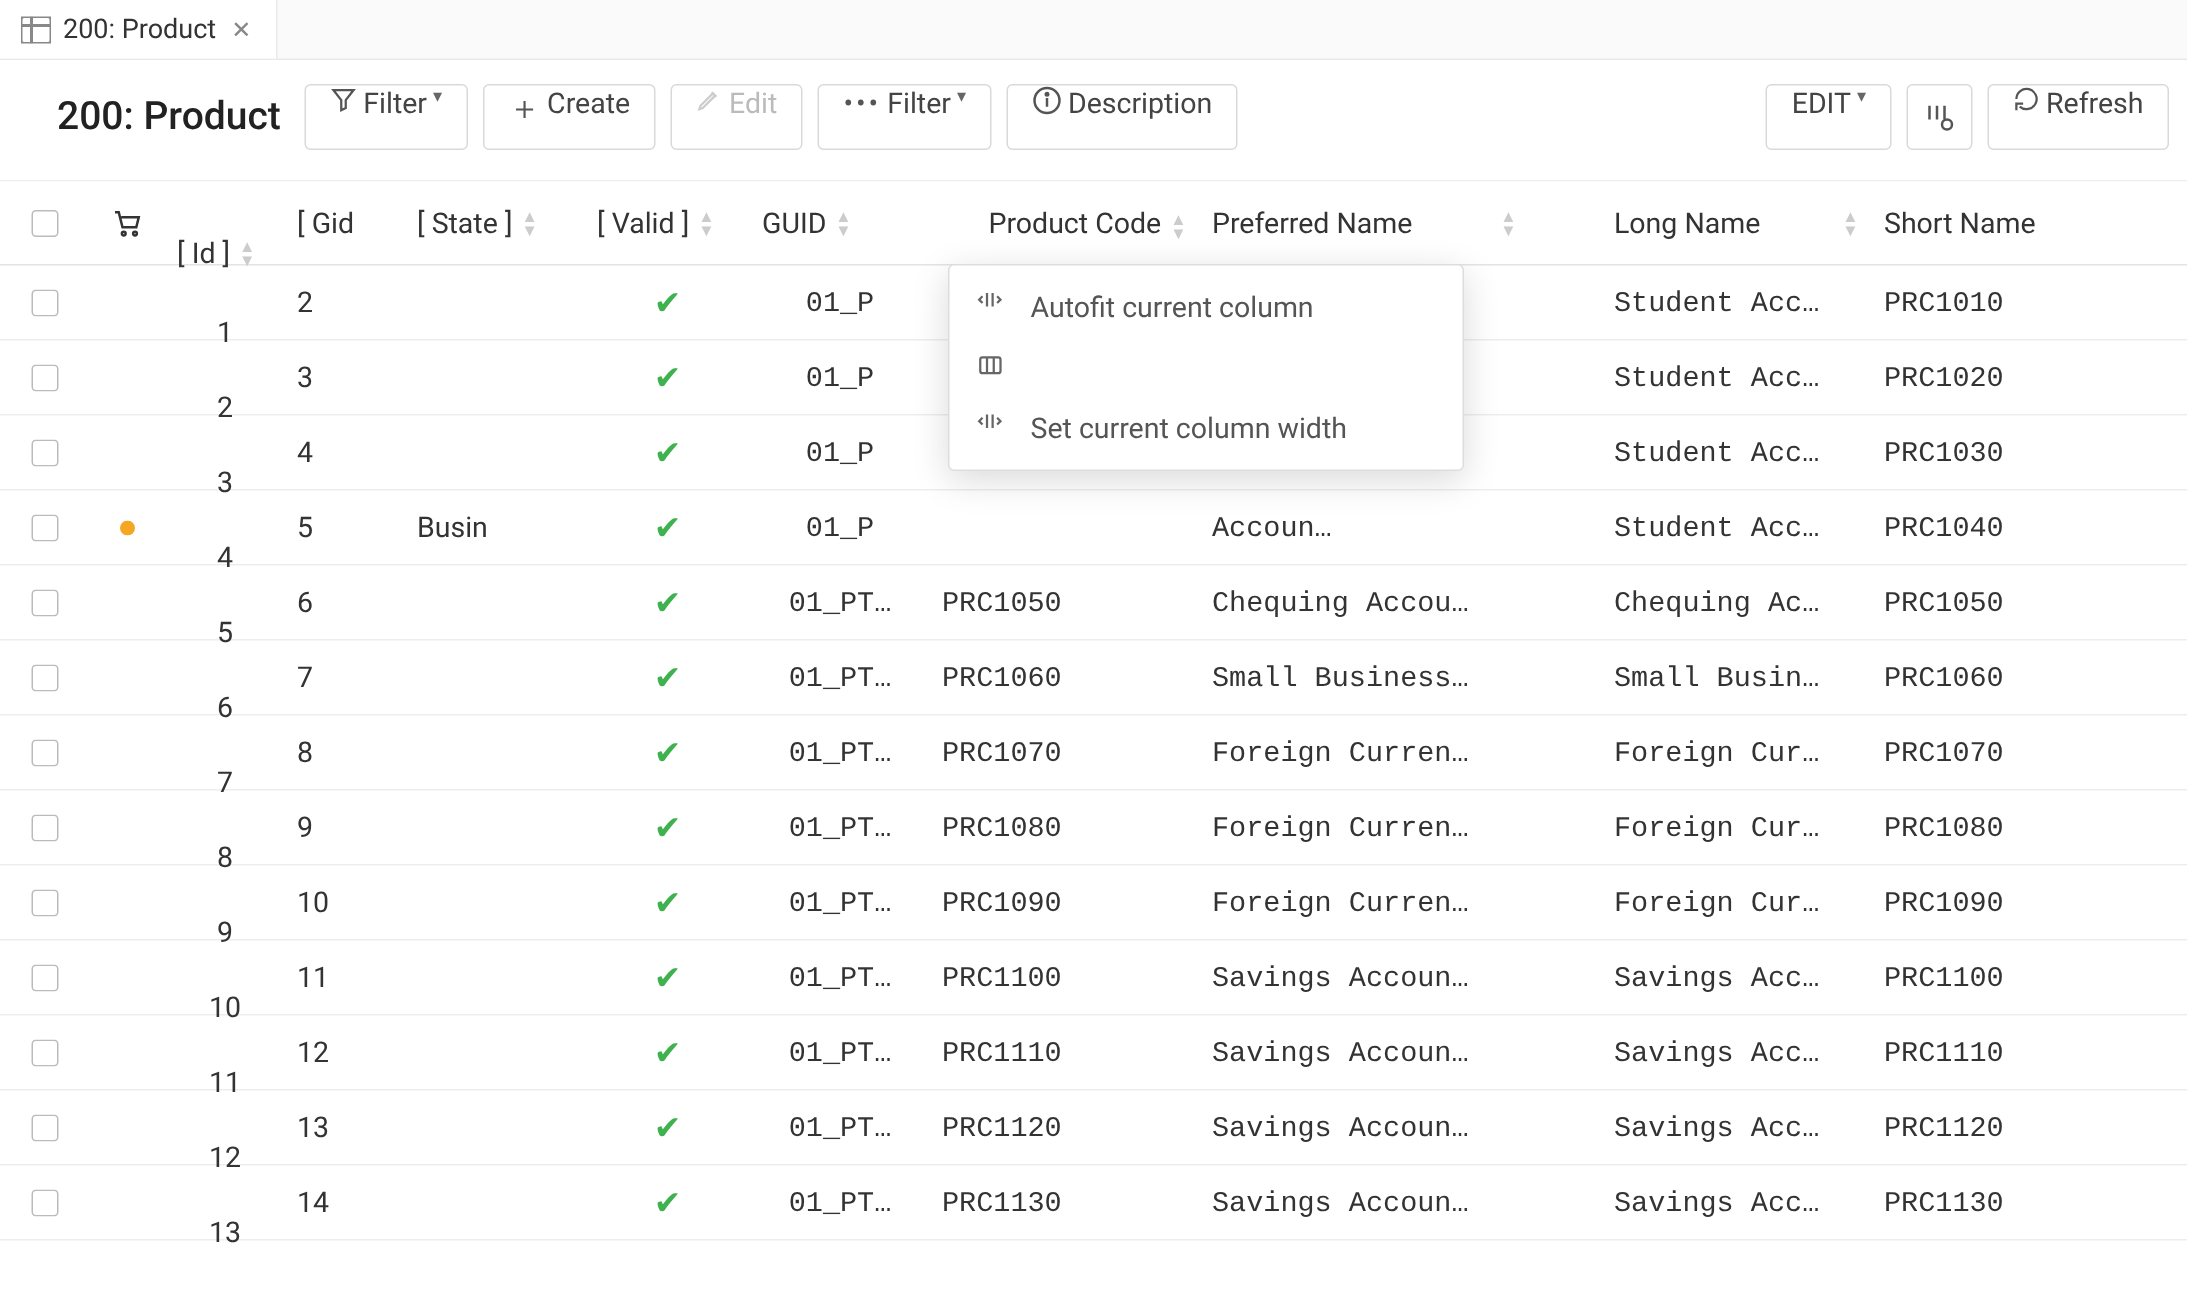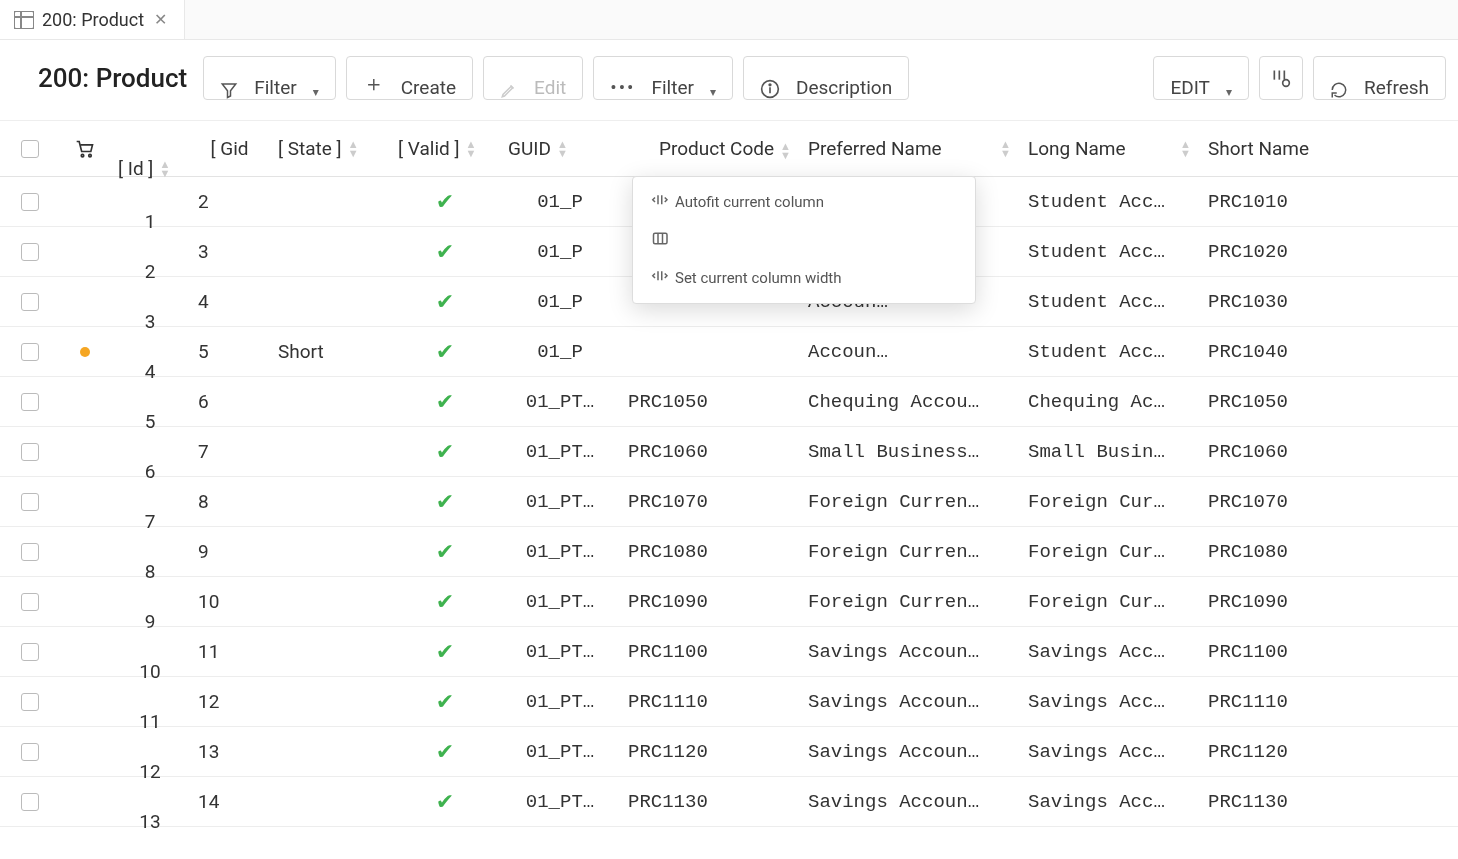--- a/index.html
+++ b/index.html
@@ -8,21 +8,21 @@
 
   
   .tabstrip { display:flex; align-items:stretch; height:40px; border-bottom:1px solid #e8e8e8; background:#fafafa; }
   .tab { display:flex; align-items:center; gap:8px; padding:0 14px; background:#fff; border-right:1px solid #e8e8e8; font-size:18px; color:#333; }
   .tab .icon { color:#888; }
   .tab .close { color:#888; font-size:16px; padding:2px 2px; cursor:pointer; }
 
   
   .toolbar { display:flex; align-items:center; gap:10px; padding:16px 12px 20px 38px; border-bottom:1px solid #eee; }
   .title { font-size:26px; font-weight:500; color:#222; margin-right:6px; white-space:nowrap; }
-  .btn { display:inline-flex; align-items:flex-end; gap:16px; height:44px; padding:0 16px; border:1px solid #d9d9d9; border-radius:4px; background:#fff; font-size:19px; color:#444; cursor:pointer; }
+  .btn { display:inline-flex; align-items:flex-start; gap:4px; height:44px; padding:0 16px; border:1px solid #d9d9d9; border-radius:4px; background:#fff; font-size:19px; color:#444; cursor:pointer; }
   .btn.disabled { color:#bbb; cursor:default; }
   .btn .caret { font-size:12px; color:#666; }
   .spacer { flex:1; }
   .iconbtn { display:inline-flex; align-items:center; justify-content:center; width:44px; height:44px; border:1px solid #d9d9d9; border-radius:4px; background:#fff; color:#555; cursor:pointer; }
 
   
   .grid { width:100%; }
   .ghead { display:flex; align-items:center; height:56px; border-bottom:1px solid #e3e3e3; background:#fff; font-size:19px; color:#333; position:relative; }
   .gh-cell { display:flex; align-items:center; padding:0 8px; border-right:1px solid transparent; position:relative; white-space:nowrap; overflow:hidden; }
   .sort-icons { margin-left:6px; color:#ccc; font-size:11px; line-height:9px; cursor:pointer; }
@@ -34,32 +34,32 @@
   .grow { display:flex; align-items:center; height:50px; border-bottom:1px solid #ededed; font-size:19px; color:#333; }
   .gcell { padding:0 8px; white-space:nowrap; overflow:hidden; text-overflow:ellipsis; }
   .gcell.mono { font-family: ui-monospace, SFMono-Regular, Menlo, Consolas, "Liberation Mono", monospace; }
   .gcell.valid { text-align:center; color:#3fb24f; font-size:22px; }
   .dirty-dot { width:10px; height:10px; border-radius:50%; background:#f5a623; display:inline-block; }
 
   
   .col-check { width:60px; display:flex; justify-content:center; align-items:center; }
   .col-cart  { width:50px; display:flex; justify-content:center; align-items:center; }
   .col-id    { width:80px; text-align:center;margin-top:40px; }
-  .col-gid   { width:80px;justify-content:center; }
+  .col-gid   { width:80px; }
   .col-state { width:120px; }
   .col-valid { width:110px; text-align:center; }
   .col-guid  { width:120px;text-align:center; }
   .col-code  { width:180px; }
   .col-pref  { width:220px; }
-  .col-long  { width:180px; }
+  .col-long  { width:180px;margin-left:48px; }
   .col-short { width:130px; }
 
   
   .ctxmenu { position:absolute; top:176px; left:632px; width:344px; background:#fff; border:1px solid #ddd; border-radius:4px; box-shadow:0 6px 24px rgba(0,0,0,0.15); padding:6px 0; z-index:50; }
-  .ctxitem { display:flex; align-items:flex-end; padding:10px 18px; font-size:15px; color:#555; cursor:pointer; }
+  .ctxitem { display:flex; align-items:flex-start; gap:12px; padding:10px 18px; font-size:19px; color:#555; cursor:pointer; }
   .ctxitem .ci-icon { width:24px; text-align:center; color:#777; }
 
   svg { display:block; }
 </style>
 </head>
 <body>
 
 <div class="tabstrip">
   <div class="tab">
     <span class="icon">
@@ -268,21 +268,21 @@
       </div>
       <div class="grow">
         <div class="gcell col-check">
           <span class="chk"></span>
         </div>
         <div class="gcell col-cart">
           <span class="dirty-dot"></span>
         </div>
         <div class="gcell col-id">4</div>
         <div class="gcell col-gid">5</div>
-        <div class="gcell col-state">Short</div>
+        <div class="gcell col-state">Busin</div>
         <div class="gcell col-valid valid"><span>✔</span></div>
         <div class="gcell col-guid mono">01_P</div>
         <div class="gcell col-code mono"></div>
         <div class="gcell col-pref mono">Accoun…</div>
         <div class="gcell col-long mono">Student Acc…</div>
         <div class="gcell col-short mono">PRC1040</div>
       </div>
       <div class="grow">
         <div class="gcell col-check">
           <span class="chk"></span>

